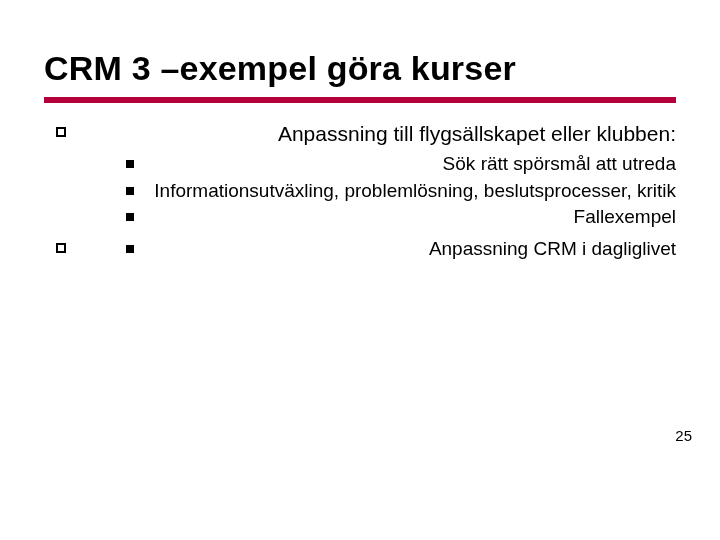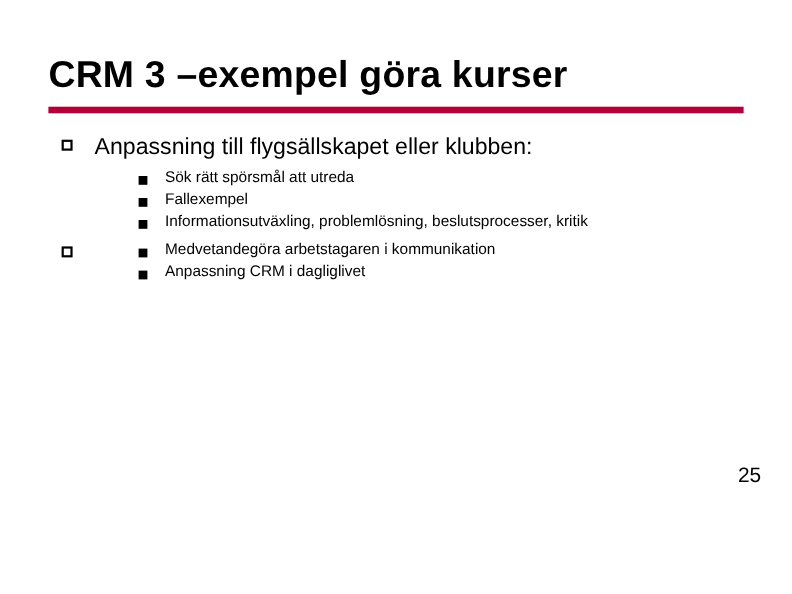--- a/index.html
+++ b/index.html
@@ -38,80 +38,80 @@
   }
   ul.level1 {
     list-style: none;
     margin: 0;
     padding: 0 0 0 8px;
   }
   ul.level1 > li {
     position: relative;
     padding-left: 34px;
     margin: 8px 0 6px 0;
+    text-align: right;
   }
   ul.level1 > li::before {
     content: "";
     position: absolute;
     left: 4px;
     top: 6px;
     width: 10px;
     height: 10px;
     border: 2px solid #000;
     background: transparent;
     box-sizing: border-box;
   }
   ul.level2 {
     list-style: none;
     margin: 4px 0 4px 0;
     padding: 0 0 0 34px;
-    font-size: 14px;
+    font-size: 19px;
   }
   ul.level2 > li {
     position: relative;
     padding-left: 30px;
     margin: 2px 0;
   }
   ul.level2 > li::before {
     content: "";
     position: absolute;
     left: 6px;
     top: 8px;
     width: 8px;
     height: 8px;
     background: #000;
   }
   .page-num {
     position: absolute;
     right: 28px;
     bottom: 22px;
-    font-size: 19px;
+    font-size: 15px;
     color: #000;
   }
 </style>
 </head>
 <body>
 
 <div class="slide">
   <h1 class="title">CRM 3 –exempel göra kurser</h1>
   <div class="rule"></div>
 
   <div class="content">
     <ul class="level1">
       <li>
         <span>Anpassning till flygsällskapet eller klubben:</span>
         <ul class="level2">
           <li>Sök rätt spörsmål att utreda</li>
+          <li>Informationsutväxling, problemlösning, beslutsprocesser, kritik</li>
           <li>Fallexempel</li>
-          <li>Informationsutväxling, problemlösning, beslutsprocesser, kritik</li>
         </ul>
       </li>
       <li>
         <ul class="level2">
-          <li>Medvetandegöra arbetstagaren i kommunikation</li>
           <li>Anpassning CRM i dagliglivet</li>
         </ul>
       </li>
     </ul>
   </div>
 
   <div class="page-num">25</div>
 </div>
 
 </body></html>

